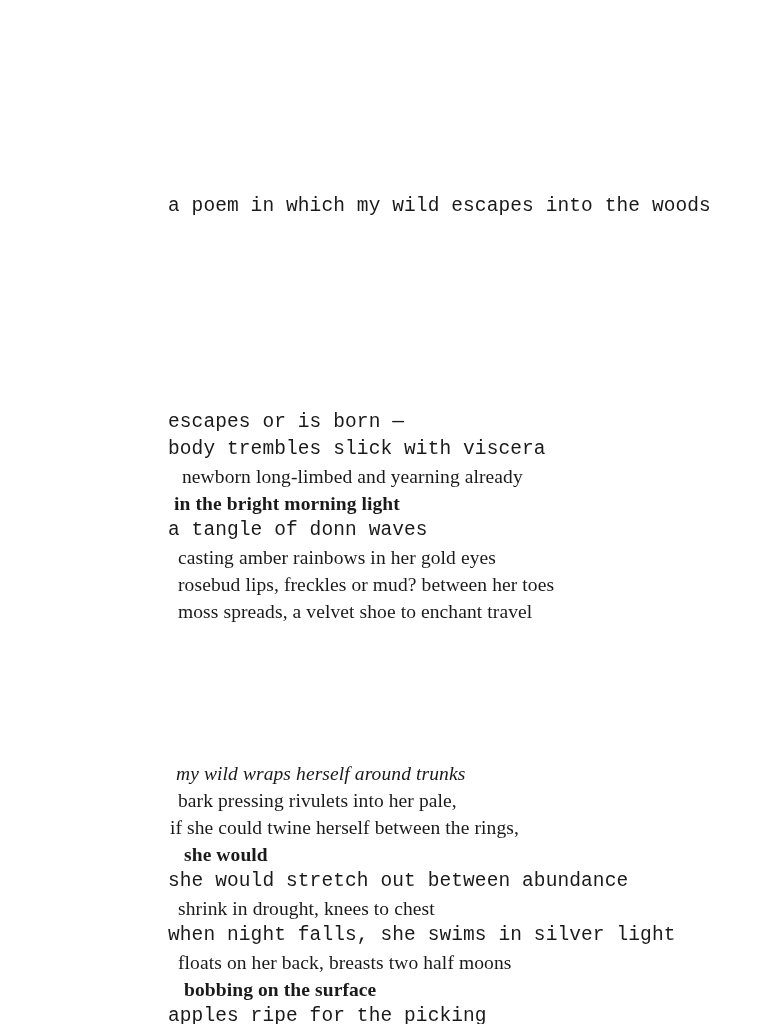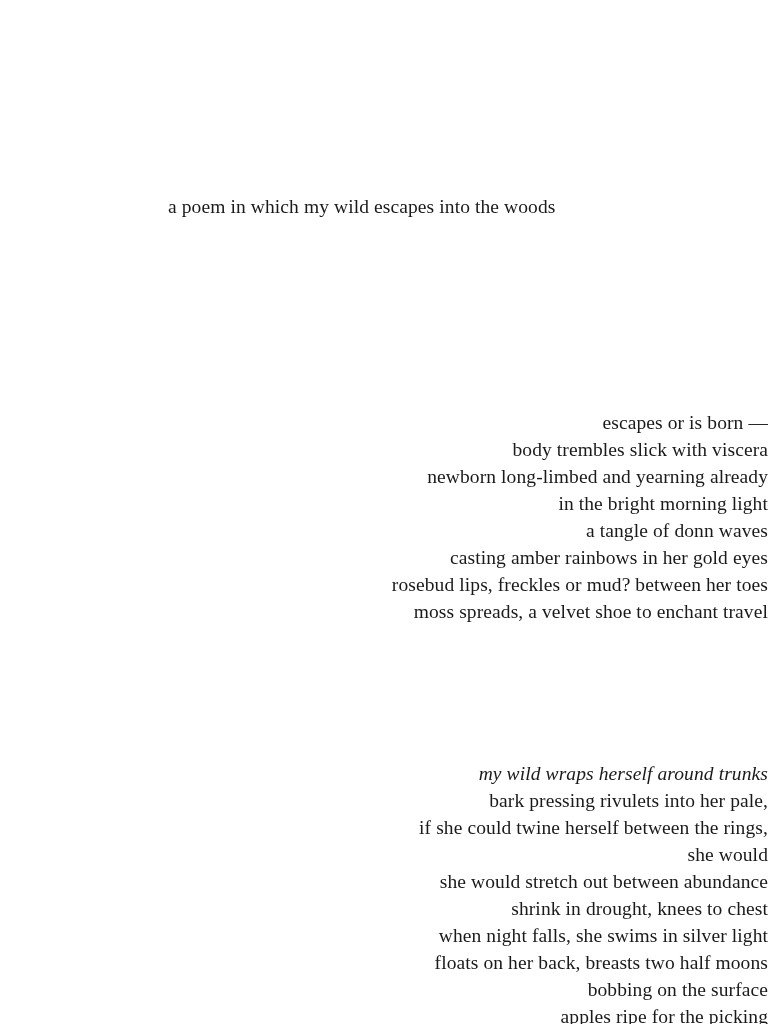--- a/index.html
+++ b/index.html
@@ -28,42 +28,41 @@
     font-size: 19.5px;
     line-height: 27px;
     color: #1a1a1a;
     letter-spacing: 0.1px;
     white-space: pre;
   }
 
   .stanza {
     margin: 0;
     padding: 0;
-    text-align: right;
   }
 
   .stanza-gap {
     height: 27px;
   }
 
   .poem-line {
     margin: 0;
     padding: 0;
     white-space: pre;
     min-height: 27px;
   }
 
   
-  .ind-0  { padding-left: 0px; }
+  .ind-0  { padding-left: 0px; font-family: Liberation Mono, monospace; }
   .ind-1  { padding-left: 2px; }
-  .ind-2  { padding-left: 6px; }
+  .ind-2  { padding-left: 6px; font-weight: bold; }
   .ind-3  { padding-left: 8px; font-style: italic; }
   .ind-4  { padding-left: 10px; }
   .ind-5  { padding-left: 14px; }
-  .ind-6  { padding-left: 16px; }
+  .ind-6  { padding-left: 16px; font-weight: bold; }
 </style>
 </head>
 <body>
 
 <div id="poem-page">
   <article class="poem-body">
 
     <div class="poem-line ind-0">a poem in which my wild escapes into the woods</div>
 
     <div class="stanza-gap"></div>

